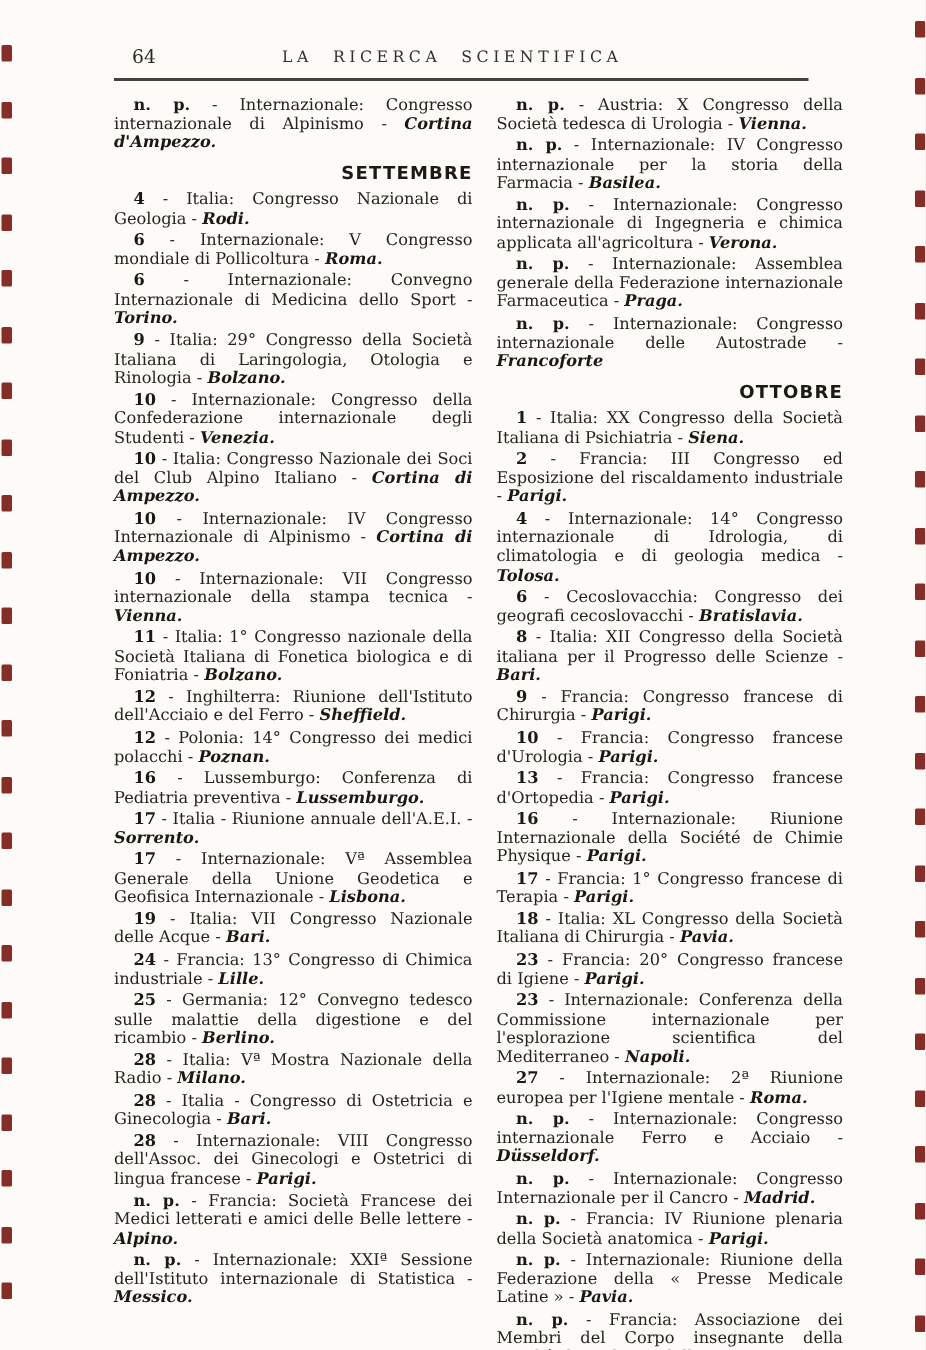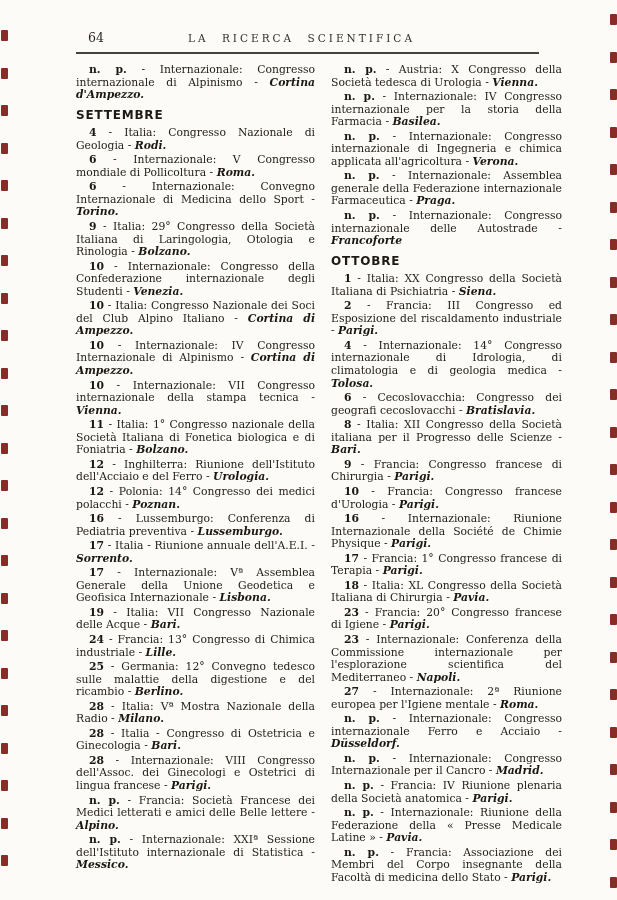--- a/index.html
+++ b/index.html
@@ -33,21 +33,21 @@
     text-align:justify;
     font-size:10.8px;line-height:12.55px;
     hyphens:auto;-webkit-hyphens:auto;
   }
   .col-left{left:76px;width:239px;}
   .col-right{left:331px;width:231px;}
   .entry{margin:0 0 2px 0;text-indent:13px;}
   .entry b{font-weight:700;color:#1b1712;}
   .entry .place{font-style:italic;font-weight:700;color:#1b1712;}
   .month-heading{
-    text-align:left;text-indent:0;
+    text-align:right;text-indent:0;
     font-family:"DejaVu Sans","Liberation Sans",sans-serif;
     font-weight:700;font-size:12px;letter-spacing:0.8px;
     color:#1d1914;
     margin:7px 0 6px 0;
   }
   
   .edge-mark{
     position:absolute;width:7px;height:11px;
     border-radius:1px;opacity:0.92;
   }
@@ -68,21 +68,21 @@
       <div class="month-heading">SETTEMBRE</div>
       <p class="entry"><b>4</b> - Italia: Congresso Nazionale di Geologia - <i class="place">Rodi.</i></p>
       <p class="entry"><b>6</b> - Internazionale: V Congresso mondiale di Pollicoltura - <i class="place">Roma.</i></p>
       <p class="entry"><b>6</b> - Internazionale: Convegno Internazionale di Medicina dello Sport - <i class="place">Torino.</i></p>
       <p class="entry"><b>9</b> - Italia: 29° Congresso della Società Italiana di Laringologia, Otologia e Rinologia - <i class="place">Bolzano.</i></p>
       <p class="entry"><b>10</b> - Internazionale: Congresso della Confederazione internazionale degli Studenti - <i class="place">Venezia.</i></p>
       <p class="entry"><b>10</b> - Italia: Congresso Nazionale dei Soci del Club Alpino Italiano - <i class="place">Cortina di Ampezzo.</i></p>
       <p class="entry"><b>10</b> - Internazionale: IV Congresso Internazionale di Alpinismo - <i class="place">Cortina di Ampezzo.</i></p>
       <p class="entry"><b>10</b> - Internazionale: VII Congresso internazionale della stampa tecnica - <i class="place">Vienna.</i></p>
       <p class="entry"><b>11</b> - Italia: 1° Congresso nazionale della Società Italiana di Fonetica biologica e di Foniatria - <i class="place">Bolzano.</i></p>
-      <p class="entry"><b>12</b> - Inghilterra: Riunione dell'Istituto dell'Acciaio e del Ferro - <i class="place">Urologia.</i></p>
+      <p class="entry"><b>12</b> - Inghilterra: Riunione dell'Istituto dell'Acciaio e del Ferro - <i class="place">Sheffield.</i></p>
       <p class="entry"><b>12</b> - Polonia: 14° Congresso dei medici polacchi - <i class="place">Poznan.</i></p>
       <p class="entry"><b>16</b> - Lussemburgo: Conferenza di Pediatria preventiva - <i class="place">Lussemburgo.</i></p>
       <p class="entry"><b>17</b> - Italia - Riunione annuale dell'A.E.I. - <i class="place">Sorrento.</i></p>
       <p class="entry"><b>17</b> - Internazionale: Vª Assemblea Generale della Unione Geodetica e Geofisica Internazionale - <i class="place">Lisbona.</i></p>
       <p class="entry"><b>19</b> - Italia: VII Congresso Nazionale delle Acque - <i class="place">Bari.</i></p>
       <p class="entry"><b>24</b> - Francia: 13° Congresso di Chimica industriale - <i class="place">Lille.</i></p>
       <p class="entry"><b>25</b> - Germania: 12° Convegno tedesco sulle malattie della digestione e del ricambio - <i class="place">Berlino.</i></p>
       <p class="entry"><b>28</b> - Italia: Vª Mostra Nazionale della Radio - <i class="place">Milano.</i></p>
       <p class="entry"><b>28</b> - Italia - Congresso di Ostetricia e Ginecologia - <i class="place">Bari.</i></p>
       <p class="entry"><b>28</b> - Internazionale: VIII Congresso dell'Assoc. dei Ginecologi e Ostetrici di lingua francese - <i class="place">Parigi.</i></p>
@@ -96,20 +96,21 @@
       <p class="entry"><b>n. p.</b> - Internazionale: Assemblea generale della Federazione internazionale Farmaceutica - <i class="place">Praga.</i></p>
       <p class="entry"><b>n. p.</b> - Internazionale: Congresso internazionale delle Autostrade - <i class="place">Francoforte</i></p>
       <div class="month-heading">OTTOBRE</div>
       <p class="entry"><b>1</b> - Italia: XX Congresso della Società Italiana di Psichiatria - <i class="place">Siena.</i></p>
       <p class="entry"><b>2</b> - Francia: III Congresso ed Esposizione del riscaldamento industriale - <i class="place">Parigi.</i></p>
       <p class="entry"><b>4</b> - Internazionale: 14° Congresso internazionale di Idrologia, di climatologia e di geologia medica - <i class="place">Tolosa.</i></p>
       <p class="entry"><b>6</b> - Cecoslovacchia: Congresso dei geografi cecoslovacchi - <i class="place">Bratislavia.</i></p>
       <p class="entry"><b>8</b> - Italia: XII Congresso della Società italiana per il Progresso delle Scienze - <i class="place">Bari.</i></p>
       <p class="entry"><b>9</b> - Francia: Congresso francese di Chirurgia - <i class="place">Parigi.</i></p>
       <p class="entry"><b>10</b> - Francia: Congresso francese d'Urologia - <i class="place">Parigi.</i></p>
+      <p class="entry"><b>13</b> - Francia: Congresso francese d'Ortopedia - <i class="place">Parigi.</i></p>
       <p class="entry"><b>16</b> - Internazionale: Riunione Internazionale della Société de Chimie Physique - <i class="place">Parigi.</i></p>
       <p class="entry"><b>17</b> - Francia: 1° Congresso francese di Terapia - <i class="place">Parigi.</i></p>
       <p class="entry"><b>18</b> - Italia: XL Congresso della Società Italiana di Chirurgia - <i class="place">Pavia.</i></p>
       <p class="entry"><b>23</b> - Francia: 20° Congresso francese di Igiene - <i class="place">Parigi.</i></p>
       <p class="entry"><b>23</b> - Internazionale: Conferenza della Commissione internazionale per l'esplorazione scientifica del Mediterraneo - <i class="place">Napoli.</i></p>
       <p class="entry"><b>27</b> - Internazionale: 2ª Riunione europea per l'Igiene mentale - <i class="place">Roma.</i></p>
       <p class="entry"><b>n. p.</b> - Internazionale: Congresso internazionale Ferro e Acciaio - <i class="place">Düsseldorf.</i></p>
       <p class="entry"><b>n. p.</b> - Internazionale: Congresso Internazionale per il Cancro - <i class="place">Madrid.</i></p>
       <p class="entry"><b>n. p.</b> - Francia: IV Riunione plenaria della Società anatomica - <i class="place">Parigi.</i></p>
       <p class="entry"><b>n. p.</b> - Internazionale: Riunione della Federazione della « Presse Medicale Latine » - <i class="place">Pavia.</i></p>

